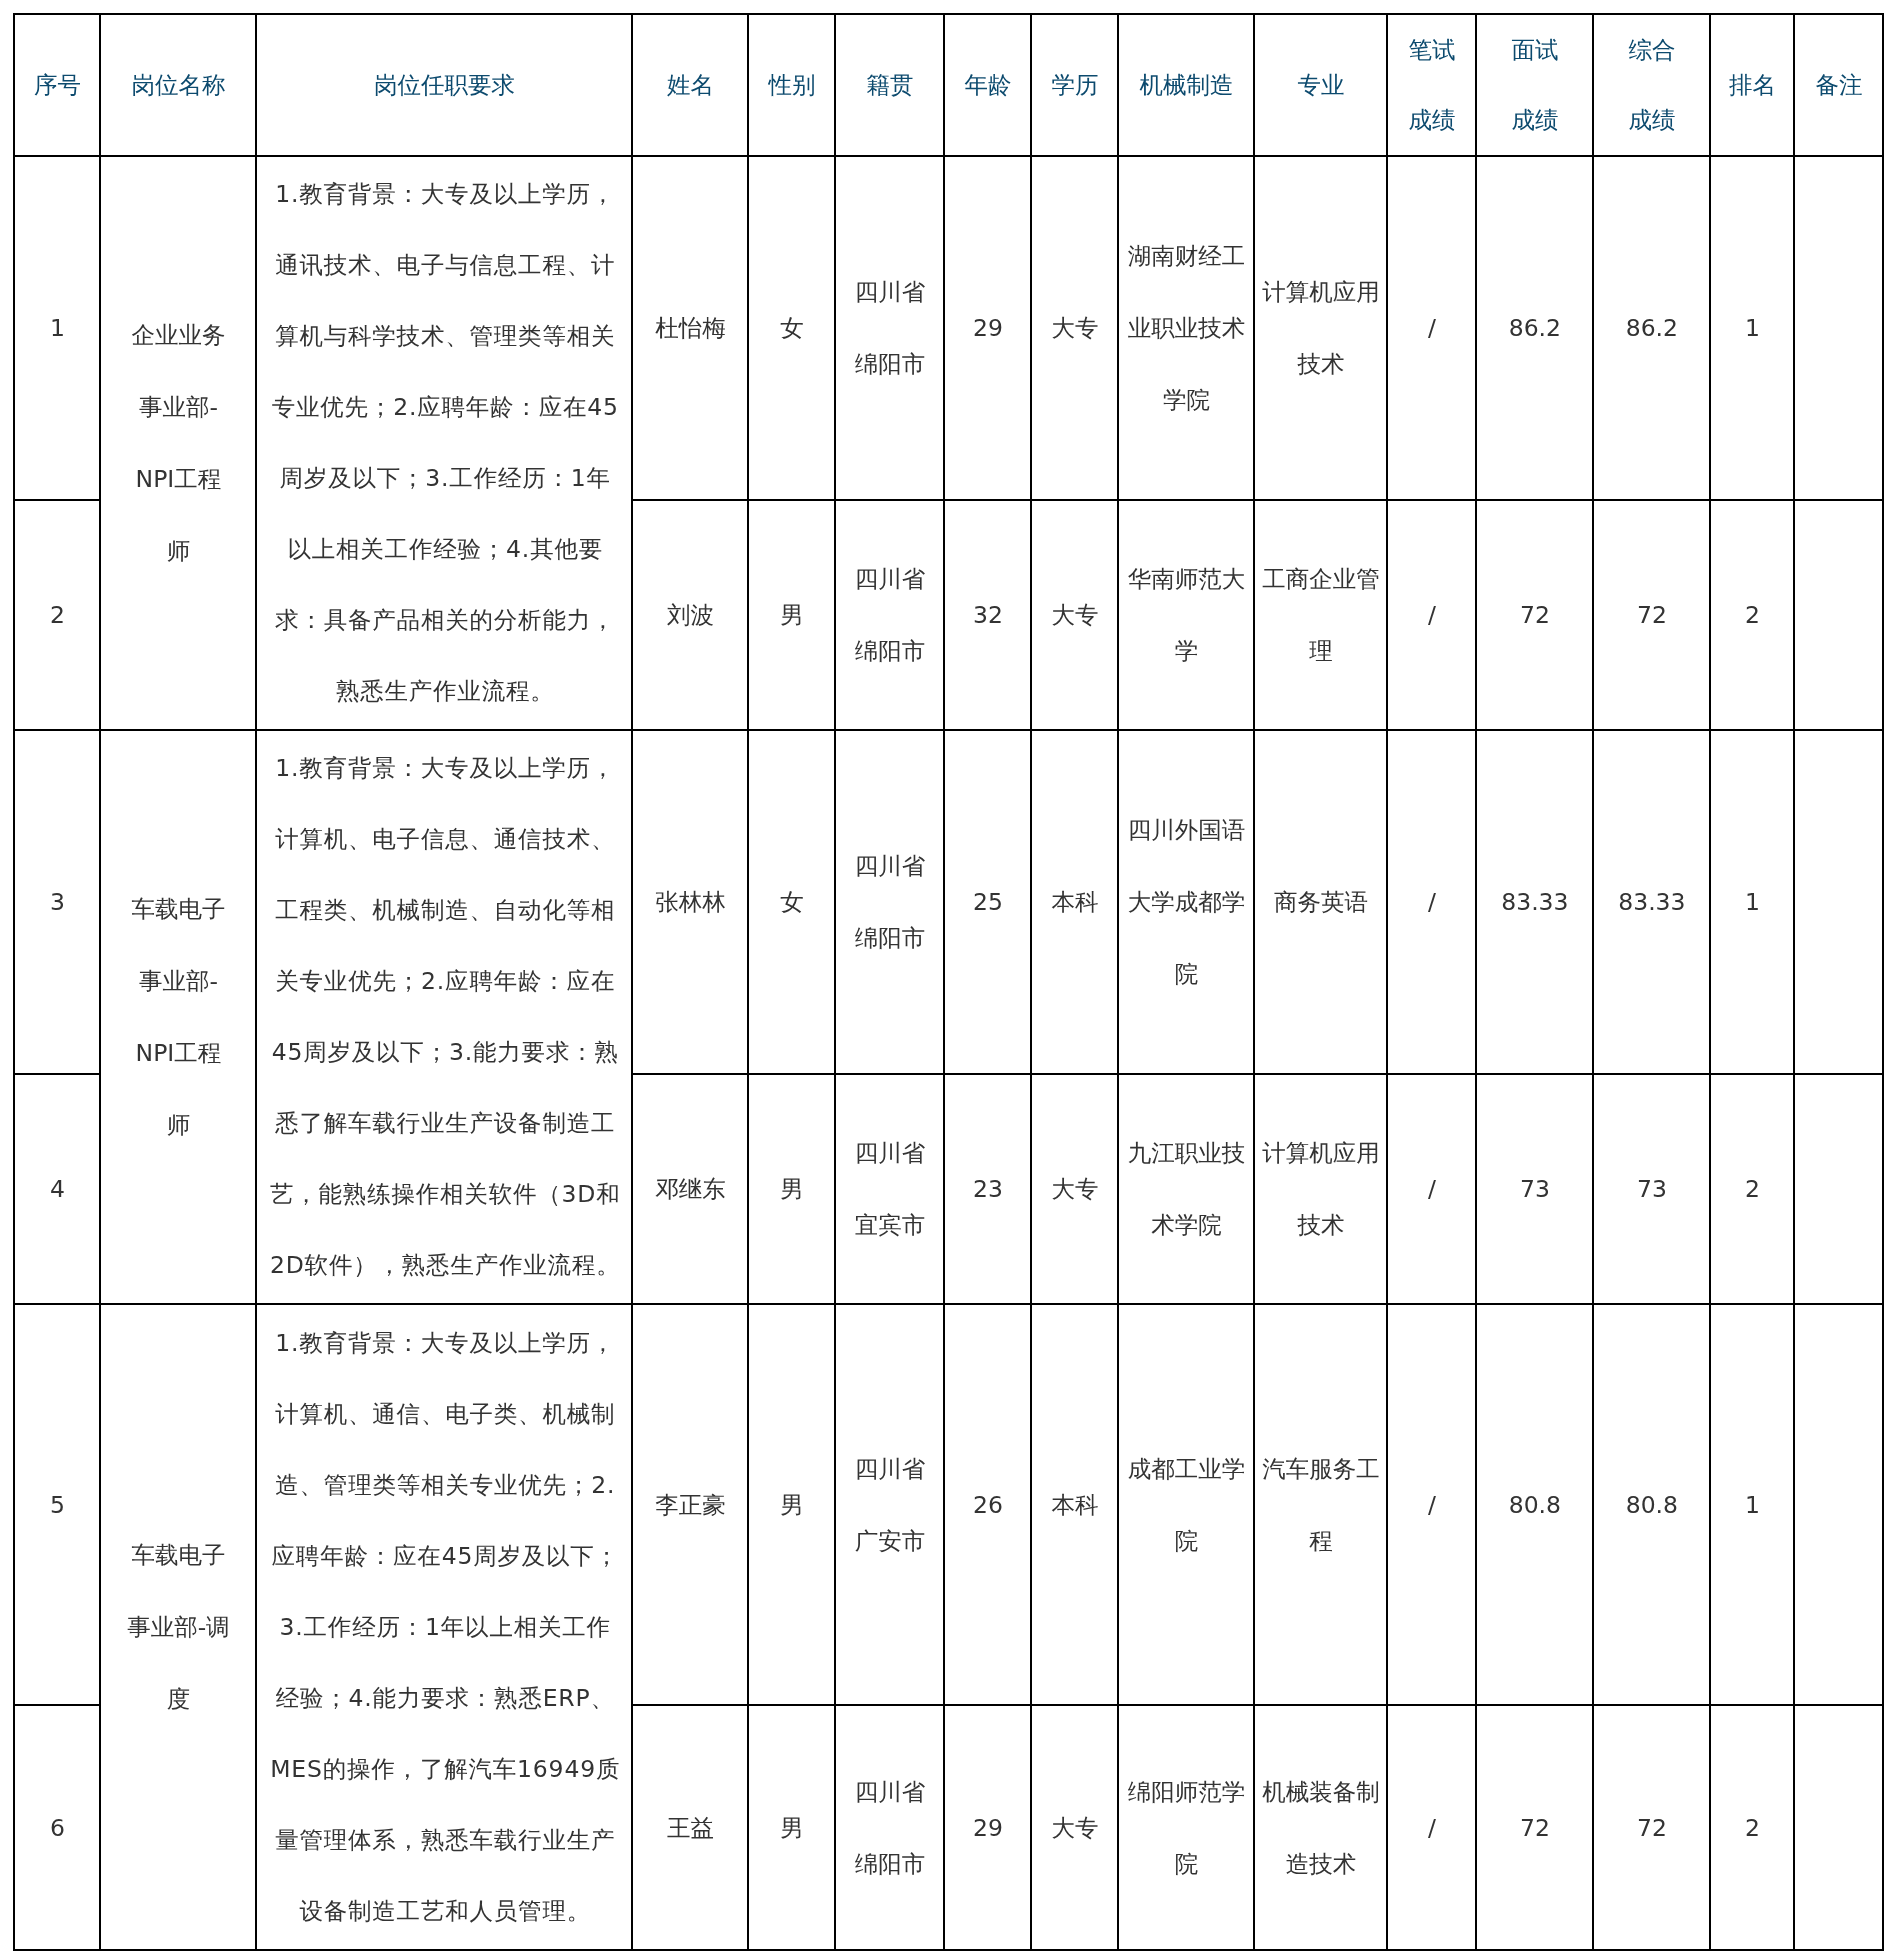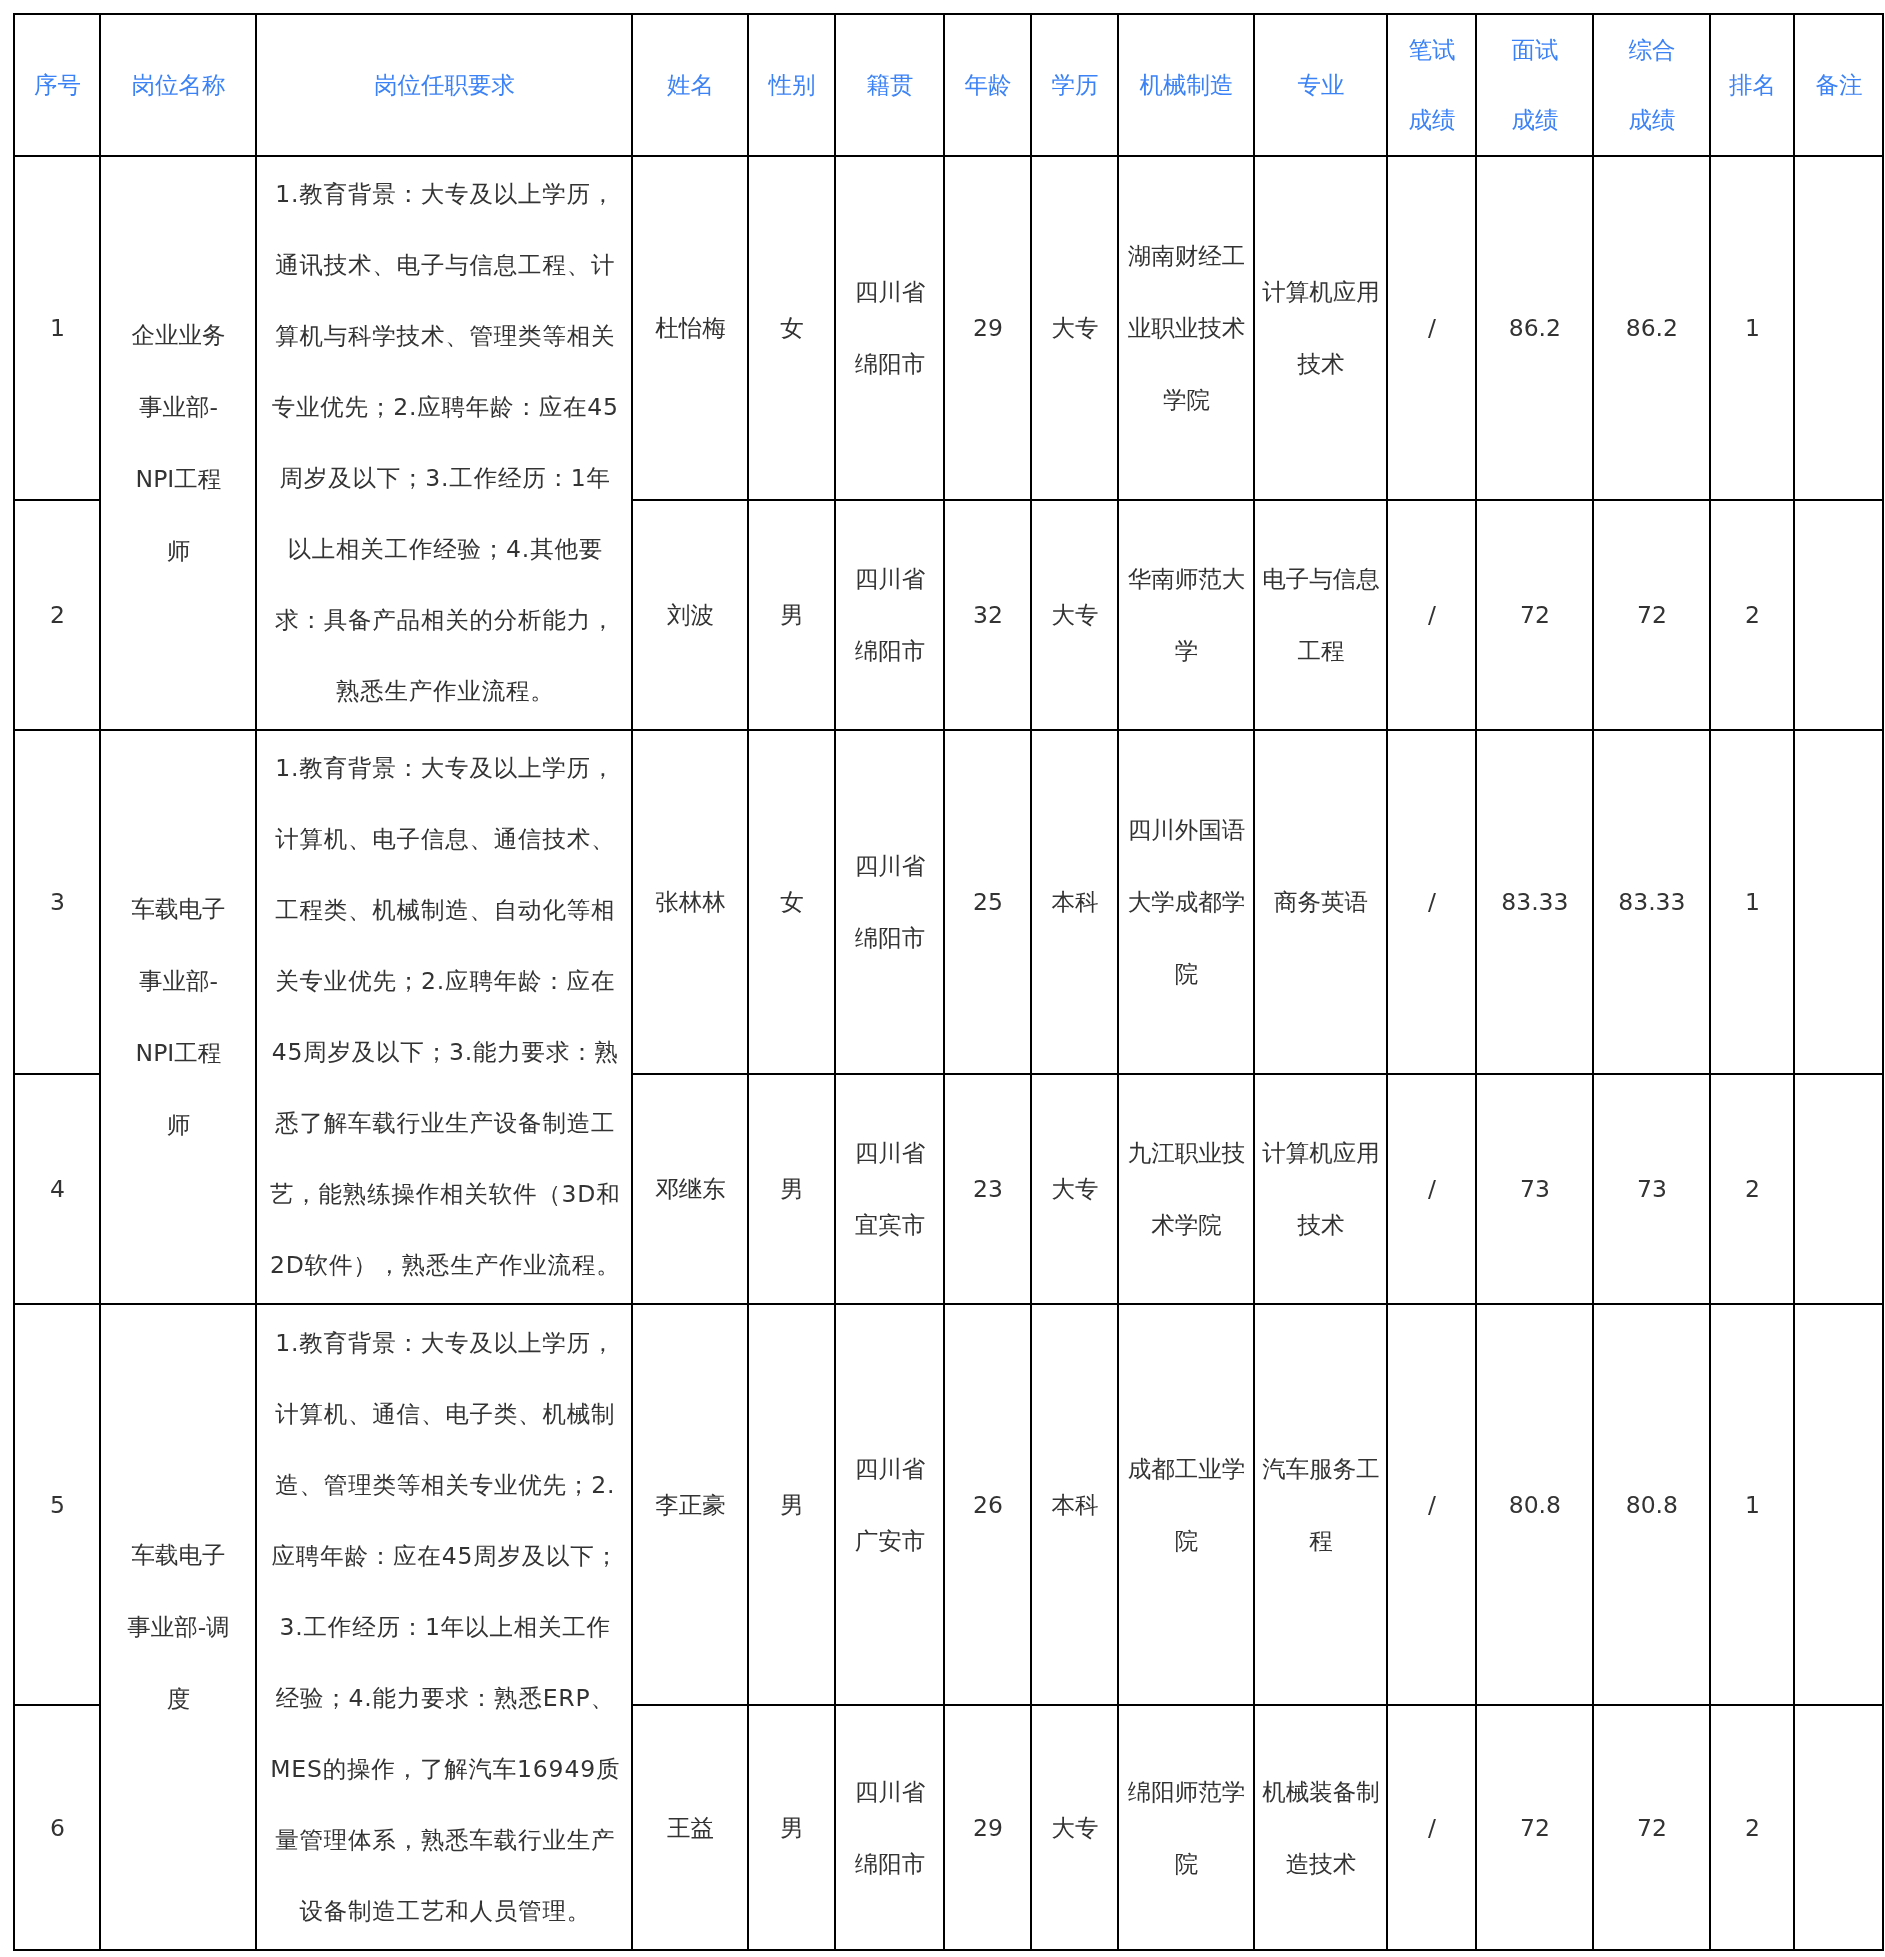--- a/index.html
+++ b/index.html
@@ -13,21 +13,21 @@
   }
   td, th {
     border: 2.5px solid #000000;
     text-align: center;
     vertical-align: middle;
     padding: 0 6.7px;
     font-weight: normal;
   }
   th {
     font-family: "DejaVu Serif", "Liberation Serif", serif;
-    color: #3b82f6;
+    color: #0c4a6e;
     font-size: 23.5px;
     line-height: 70px;
   }
   td { font-size: 23.5px; line-height: 72px; }
   td.req {
     text-align: center;
     vertical-align: middle;
     padding: 0 10px 0 11.7px;
     font-size: 23.5px;
     line-height: 71px;
@@ -113,21 +113,21 @@
       <td>2</td>
       <td>刘波</td>
       <td>男</td>
       <td class="ml">
             <span>四川省</span>
             <span>绵阳市</span>
           </td>
       <td>32</td>
       <td>大专</td>
       <td>华南师范大学</td>
-      <td>电子与信息工程</td>
+      <td>工商企业管理</td>
       <td>/</td>
       <td>72</td>
       <td>72</td>
       <td>2</td>
       <td></td>
     </tr>
 
     <tr style="height:344px">
       <td>3</td>
       <td class="pos" rowspan="2">车载电子事业部-NPI工程师</td>

